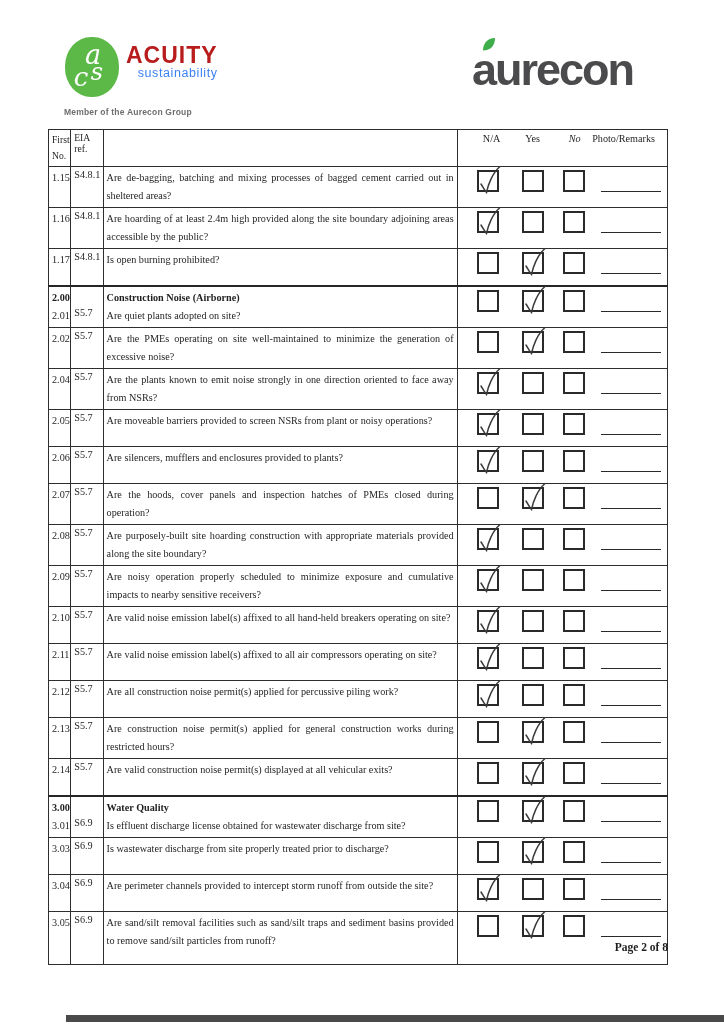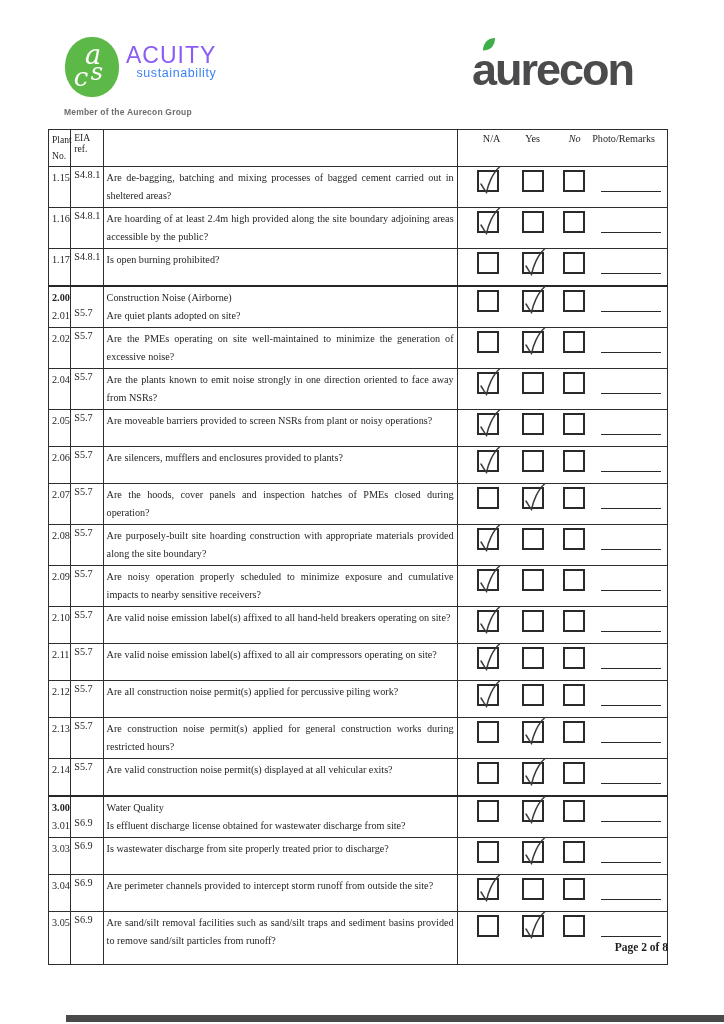--- a/index.html
+++ b/index.html
@@ -6,21 +6,21 @@
   .page{
     position:relative;width:724px;height:1024px;background:#ffffff;
     margin:0 auto;overflow:hidden;
     font-family:"Liberation Serif","DejaVu Serif",serif;color:#1f1f1f;
   }
   
   .acuity{position:absolute;left:64px;top:36px;width:250px;}
   .acuity-top{display:flex;align-items:flex-start;}
   .acuity-mono{flex:0 0 auto;}
   .acuity-words{margin-left:6px;margin-top:8px;font-family:"Liberation Sans","DejaVu Sans",sans-serif;}
-  .acuity-name{color:#8b5cf6;font-weight:normal;font-size:23px;letter-spacing:1px;line-height:22px;}
+  .acuity-name{color:#b91c1c;font-weight:bold;font-size:23px;letter-spacing:1px;line-height:22px;}
   .acuity-tag{color:#3b82f6;font-size:12.5px;letter-spacing:.6px;text-align:right;line-height:15px;}
   .acuity-member{margin-top:5px;color:#6d6e71;font-weight:bold;
     font-family:"Liberation Sans","DejaVu Sans",sans-serif;font-size:8.5px;letter-spacing:.2px;}
   .aurecon{position:absolute;left:472px;top:40px;width:200px;height:56px;}
   .aurecon-word{position:absolute;left:0;top:4px;color:#4b4b4d;font-weight:bold;
     font-family:"Liberation Sans","DejaVu Sans",sans-serif;font-size:45px;line-height:52px;letter-spacing:-2px;}
   .aurecon-leaf{position:absolute;left:9px;top:-3px;}
   
   .doc-title{position:absolute;left:40px;right:40px;top:106px;text-align:center;
     font-size:13.5px;font-weight:bold;}
@@ -35,21 +35,21 @@
   td.c-item{width:22px;}
   td.c-eia{width:32px;}
   td.c-q{width:350px;}
   td.c-checks{width:208px;vertical-align:middle;position:relative;}
   table.checklist td{height:32px;}
   tr.tall td{height:48px;}
   tr.section td{border-top:2.5px solid #262626;}
   .item1,.item2{line-height:18px;}
   tr.section .item1{font-weight:bold;}
   td.c-eia.drop .eia{padding-top:18px;display:block;}
-  .sec{font-weight:normal;line-height:18px;}
+  .sec{font-weight:bold;line-height:18px;}
   .qt{line-height:18px;text-align:justify;}
   
   .checkrow{position:relative;height:24px;width:100%;}
   .box{position:absolute;top:1px;width:22px;height:22px;border:2px solid #2a2a2a;
     box-sizing:border-box;background:#fff;}
   .b-na{left:16px;} .b-yes{left:61px;} .b-no{left:102px;}
   .tick{position:absolute;left:-2px;top:-6px;width:26px;height:29px;overflow:visible;}
   .remark-line{position:absolute;left:140px;right:3px;bottom:1px;border-bottom:1.6px solid #2a2a2a;height:0;}
   .hdr-checks{position:relative;height:26px;}
   .hl{position:absolute;top:1px;font-size:10.2px;text-align:center;}
@@ -94,21 +94,21 @@
     <table class="checklist">
       <colgroup>
           <col style="width:22px">
           <col style="width:32px">
           <col style="width:350px">
           <col style="width:208px">
         </colgroup>
       <thead>
         <tr class="hdr-row">
           <th>
-            <div class="hline">Plant</div>
+            <div class="hline">First</div>
             <div class="hline">No.</div>
           </th>
           <th><span>EIA ref.</span></th>
           <th></th>
           <th>
             <div class="hdr-checks">
               <span class="hl hl-na">N/A</span>
               <span class="hl hl-yes">Yes</span>
               <span class="hl hl-no">No</span>
               <span class="hl hl-remarks">Photo/Remarks</span>

